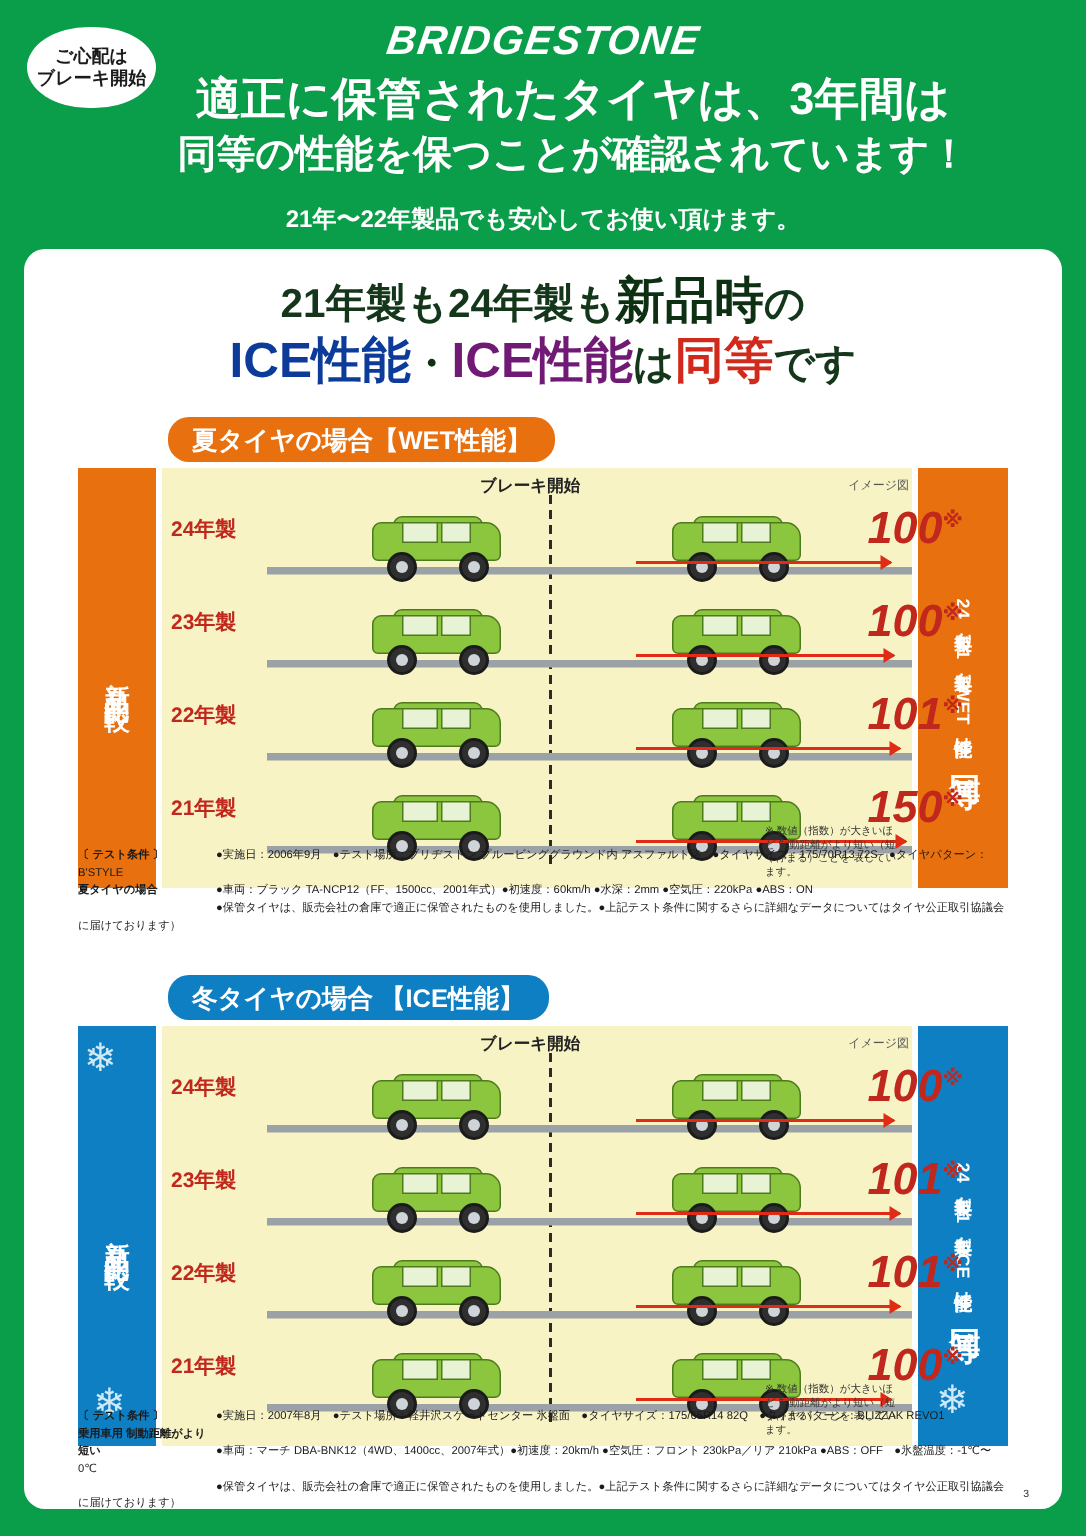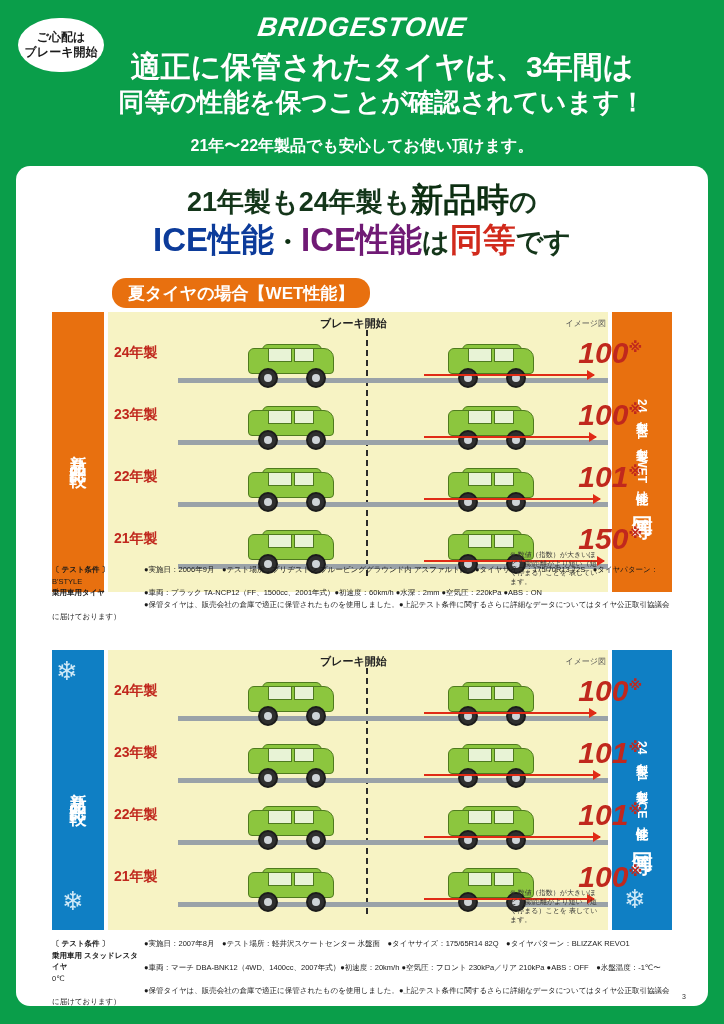--- a/index.html
+++ b/index.html
@@ -337,25 +337,28 @@
         </div>
 
         <div class="ast-note" style="right:70px;bottom:6px">※ 数値（指数）が大きいほど
 制動距離がより短い（短く停まる）ことを
 表しています。</div>
       </div>
     </div>
 
     <div class="foot foot-sum">
       <span class="r"><span class="lbl">〔 テスト条件 〕</span><span>●実施日：2006年9月　●テスト場所：ブリヂストン プルービンググラウンド内 アスファルト路　●タイヤサイズ：175/70R13 72S　●タイヤパターン：B'STYLE</span></span>
-      <span class="r"><span class="lbl">乗用車用タイヤ</span><span>●車両：ブラック TA-NCP12（FF、1500cc、2001年式）●初速度：60km/h ●水深：2mm ●空気圧：220kPa ●ABS：ON</span></span>
+      <span class="r"><span class="lbl">夏タイヤの場合</span><span>●車両：ブラック TA-NCP12（FF、1500cc、2001年式）●初速度：60km/h ●水深：2mm ●空気圧：220kPa ●ABS：ON</span></span>
       <span class="r"><span class="lbl"></span><span>●保管タイヤは、販売会社の倉庫で適正に保管されたものを使用しました。●上記テスト条件に関するさらに詳細なデータについてはタイヤ公正取引協議会に届けております）</span></span>
     </div>
 
     <div class="section sec-win">
+      <div class="sec-head">
+        <div class="sec-tab tab-win">冬タイヤの場合 【ICE性能】</div>
+      </div>
 
       <div class="chart">
         <div class="chart-bg win"></div>
         <div class="side-left win">新品比較</div>
         <div class="side-right win">
           <div class="inner">
             <span>24年製も21年製も
 ICE性能は</span>
             <span class="dou">同等</span>
           </div>
@@ -463,19 +466,19 @@
 
         <span class="snow" style="left:4px;top:6px">❄</span>
         <span class="snow" style="left:10px;top:236px">❄</span>
         <span class="snow" style="left:572px;top:234px">❄</span>
       </div>
     </div>
 
     <div class="foot foot-win">
       <span class="r"><span class="lbl">〔 テスト条件 〕</span><span>●実施日：2007年8月　●テスト場所：軽井沢スケートセンター 氷盤面　●タイヤサイズ：175/65R14 82Q　●タイヤパターン：BLIZZAK REVO1</span></span>
       <span class="r"><span class="lbl">乗用車用
-スタッドレスタイヤ</span><span>●車両：マーチ DBA-BNK12（4WD、1400cc、2007年式）●初速度：20km/h ●空気圧：フロント 230kPa／リア 210kPa ●ABS：OFF　●氷盤温度：-1℃〜0℃</span></span>
+制動距離がより短い</span><span>●車両：マーチ DBA-BNK12（4WD、1400cc、2007年式）●初速度：20km/h ●空気圧：フロント 230kPa／リア 210kPa ●ABS：OFF　●氷盤温度：-1℃〜0℃</span></span>
       <span class="r"><span class="lbl"></span><span>●保管タイヤは、販売会社の倉庫で適正に保管されたものを使用しました。●上記テスト条件に関するさらに詳細なデータについてはタイヤ公正取引協議会に届けております）</span></span>
     </div>
 
     <div class="pagenum">3</div>
   </div>
 </div>
 
 </body></html>

